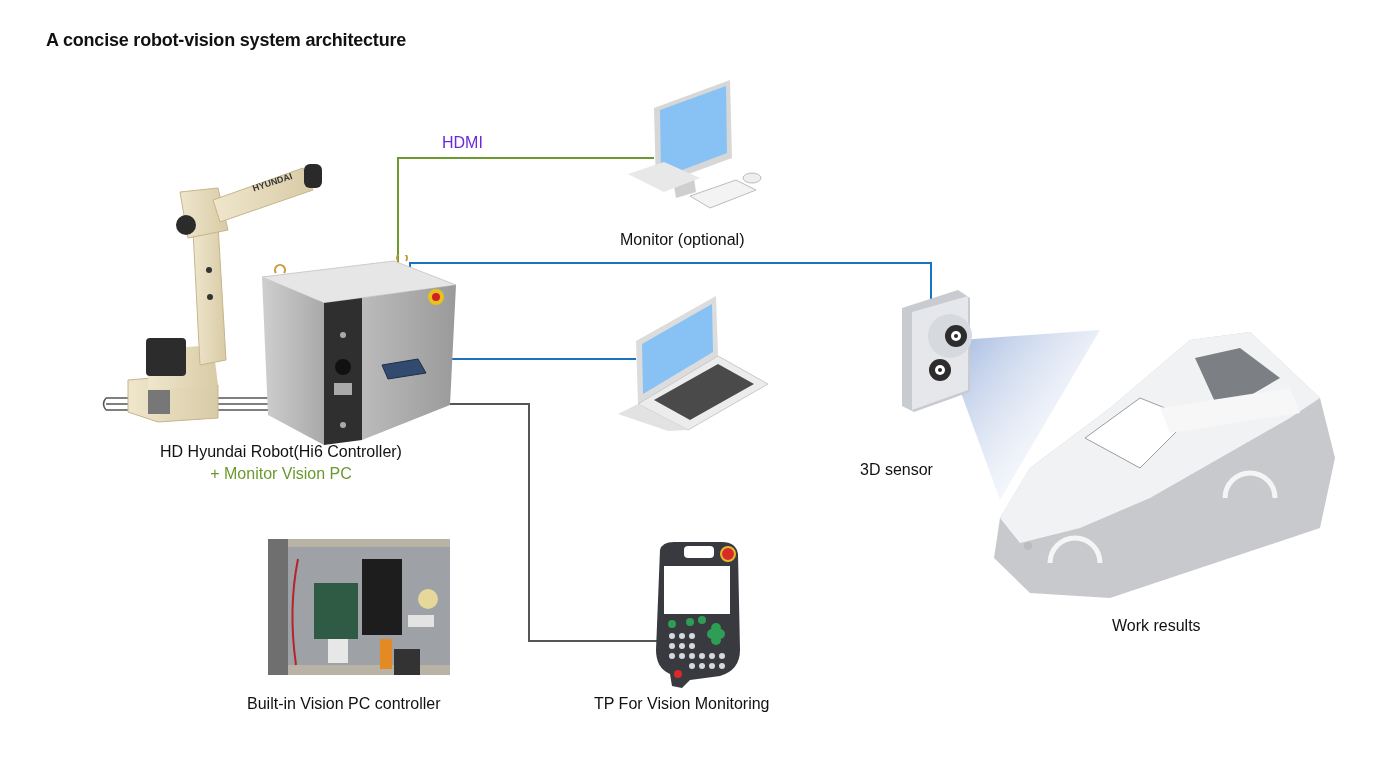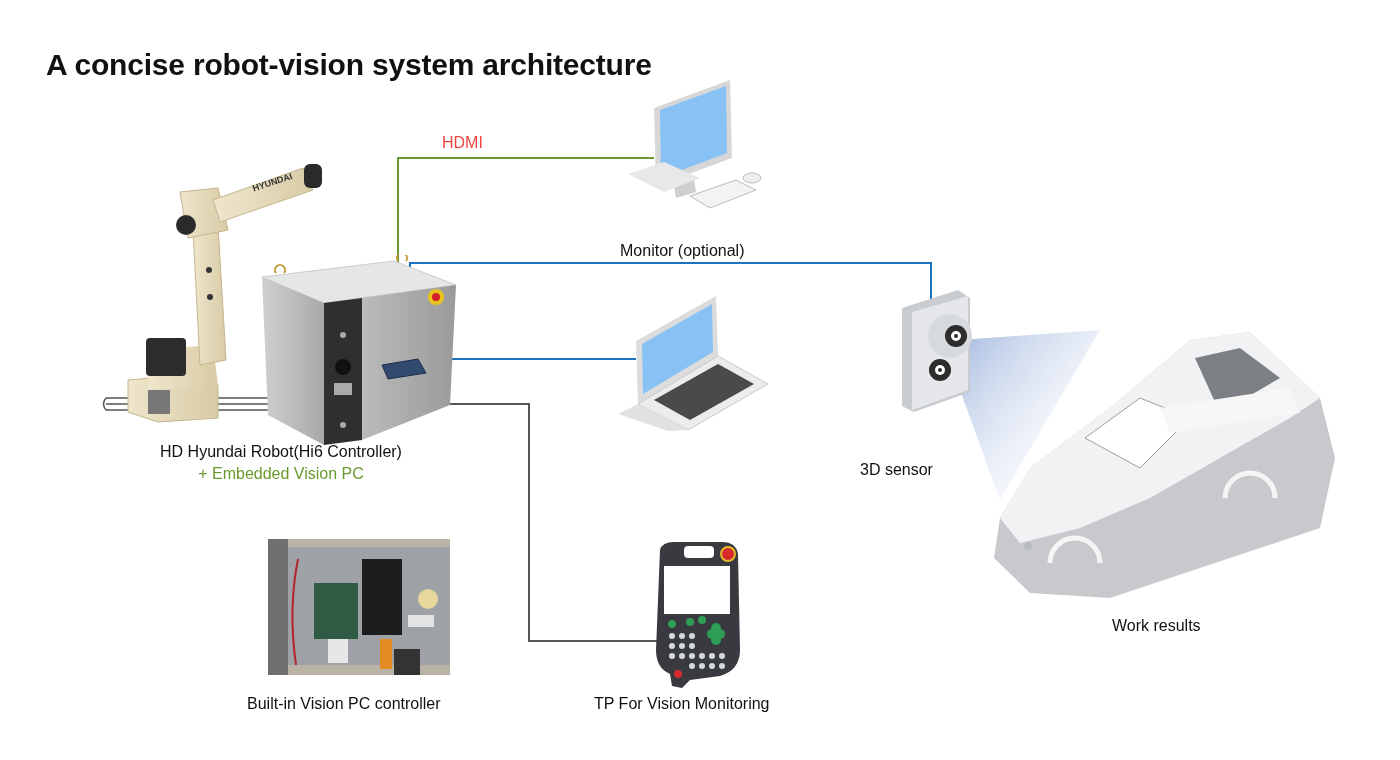--- a/index.html
+++ b/index.html
@@ -1,20 +1,20 @@
 <!DOCTYPE html>
 <html><head>
 <meta charset="utf-8">
 <style>
   html, body { margin:0; padding:0; background:#ffffff; }
   body { width:1400px; height:760px; position:relative; overflow:hidden; font-family:"Liberation Sans", "DejaVu Sans", sans-serif; color:#111; }
-  .title { position:absolute; left:46px; top:48px; font-size:30px; font-weight:bold; letter-spacing:-0.2px; color:#111; }
+  .title { position:absolute; left:46px; top:30px; font-size:18px; font-weight:bold; letter-spacing:-0.2px; color:#111; }
   .lbl { position:absolute; font-size:16px; color:#111; text-align:center; line-height:22px; white-space:nowrap; }
   .lbl .green { color:#6a9a2e; }
-  .hdmi { position:absolute; left:442px; top:134px; font-size:16px; color:#ef4444; }
+  .hdmi { position:absolute; left:442px; top:134px; font-size:16px; color:#6d28d9; }
   svg.lines { position:absolute; left:0; top:0; }
   .node { position:absolute; }
 </style>
 </head>
 <body>
 
 <div class="title">A concise robot-vision system architecture</div>
 
 <svg class="lines" width="1400" height="760">
 
@@ -88,21 +88,21 @@
 </svg>
 
 <svg class="node" style="left:624px;top:78px" width="150" height="135" viewBox="0 0 150 135">
   <path d="M30,30 L106,2 L108,80 L32,108 Z" fill="#d7d7d7"></path>
   <path d="M36,32 L102,8 L103,75 L37,100 Z" fill="#88c2f5"></path>
   <path d="M50,108 L70,100 L72,114 L52,120 Z" fill="#cfcfcf"></path>
   <path d="M4,96 L40,84 L76,100 L40,114 Z" fill="#e8e8e8"></path>
   <path d="M66,118 L112,102 L132,112 L86,130 Z" fill="#f3f3f3" stroke="#bcbcbc"></path>
   <ellipse cx="128" cy="100" rx="9" ry="5" fill="#eee" stroke="#bbb"></ellipse>
 </svg>
-<div class="lbl" style="left:620px;top:240px">Monitor (optional)</div>
+<div class="lbl" style="left:620px;top:229px">Monitor (optional)</div>
 
 <svg class="node" style="left:616px;top:296px" width="160" height="135" viewBox="0 0 160 135">
   <path d="M20,45 L100,0 L102,60 L22,108 Z" fill="#dcdcdc"></path>
   <path d="M26,48 L96,8 L97,56 L27,98 Z" fill="#88c2f5"></path>
   <path d="M22,108 L102,60 L152,88 L72,134 Z" fill="#ececec" stroke="#c9c9c9"></path>
   <path d="M38,104 L102,68 L138,88 L74,124 Z" fill="#4a4a4a"></path>
   <path d="M2,118 L22,108 L72,134 L52,135 Z" fill="#e2e2e2"></path>
 </svg>
 <div class="lbl" style="left:590px;top:459px;width:210px">
 </div>
@@ -137,21 +137,21 @@
   <path d="M205,40 L250,30 L290,60 L230,95 Z" fill="#7c7f83"></path>
   <path d="M170,90 L300,70 L310,95 L180,115 Z" fill="#f7f7f8"></path>
   <path d="M60,245 a25,25 0 0 1 50,0" fill="none" stroke="#f5f5f5" stroke-width="5"></path>
   <path d="M235,180 a25,25 0 0 1 50,0" fill="none" stroke="#f5f5f5" stroke-width="5"></path>
   <circle cx="38" cy="228" r="4" fill="#b9bcc0"></circle>
 </svg>
 <div class="lbl" style="left:1112px;top:615px">Work results</div>
 
 <div class="lbl" style="left:140px;top:441px;width:282px">
   <div>HD Hyundai Robot(Hi6 Controller)</div>
-  <div class="green">+ Embedded Vision PC</div>
+  <div class="green">+ Monitor Vision PC</div>
 </div>
 
 <svg class="node" style="left:268px;top:539px" width="182" height="136" viewBox="0 0 182 136">
   <rect width="182" height="136" fill="#b8b3a4"></rect>
   <rect x="0" y="0" width="20" height="136" fill="#6f6f6f"></rect>
   <rect x="20" y="8" width="162" height="118" fill="#9ea1a5"></rect>
   <rect x="46" y="44" width="44" height="56" fill="#2f5a43"></rect>
   <rect x="94" y="20" width="40" height="76" fill="#1d1d1d"></rect>
   <rect x="126" y="110" width="26" height="26" fill="#333"></rect>
   <rect x="112" y="100" width="12" height="30" fill="#e48a22"></rect>

